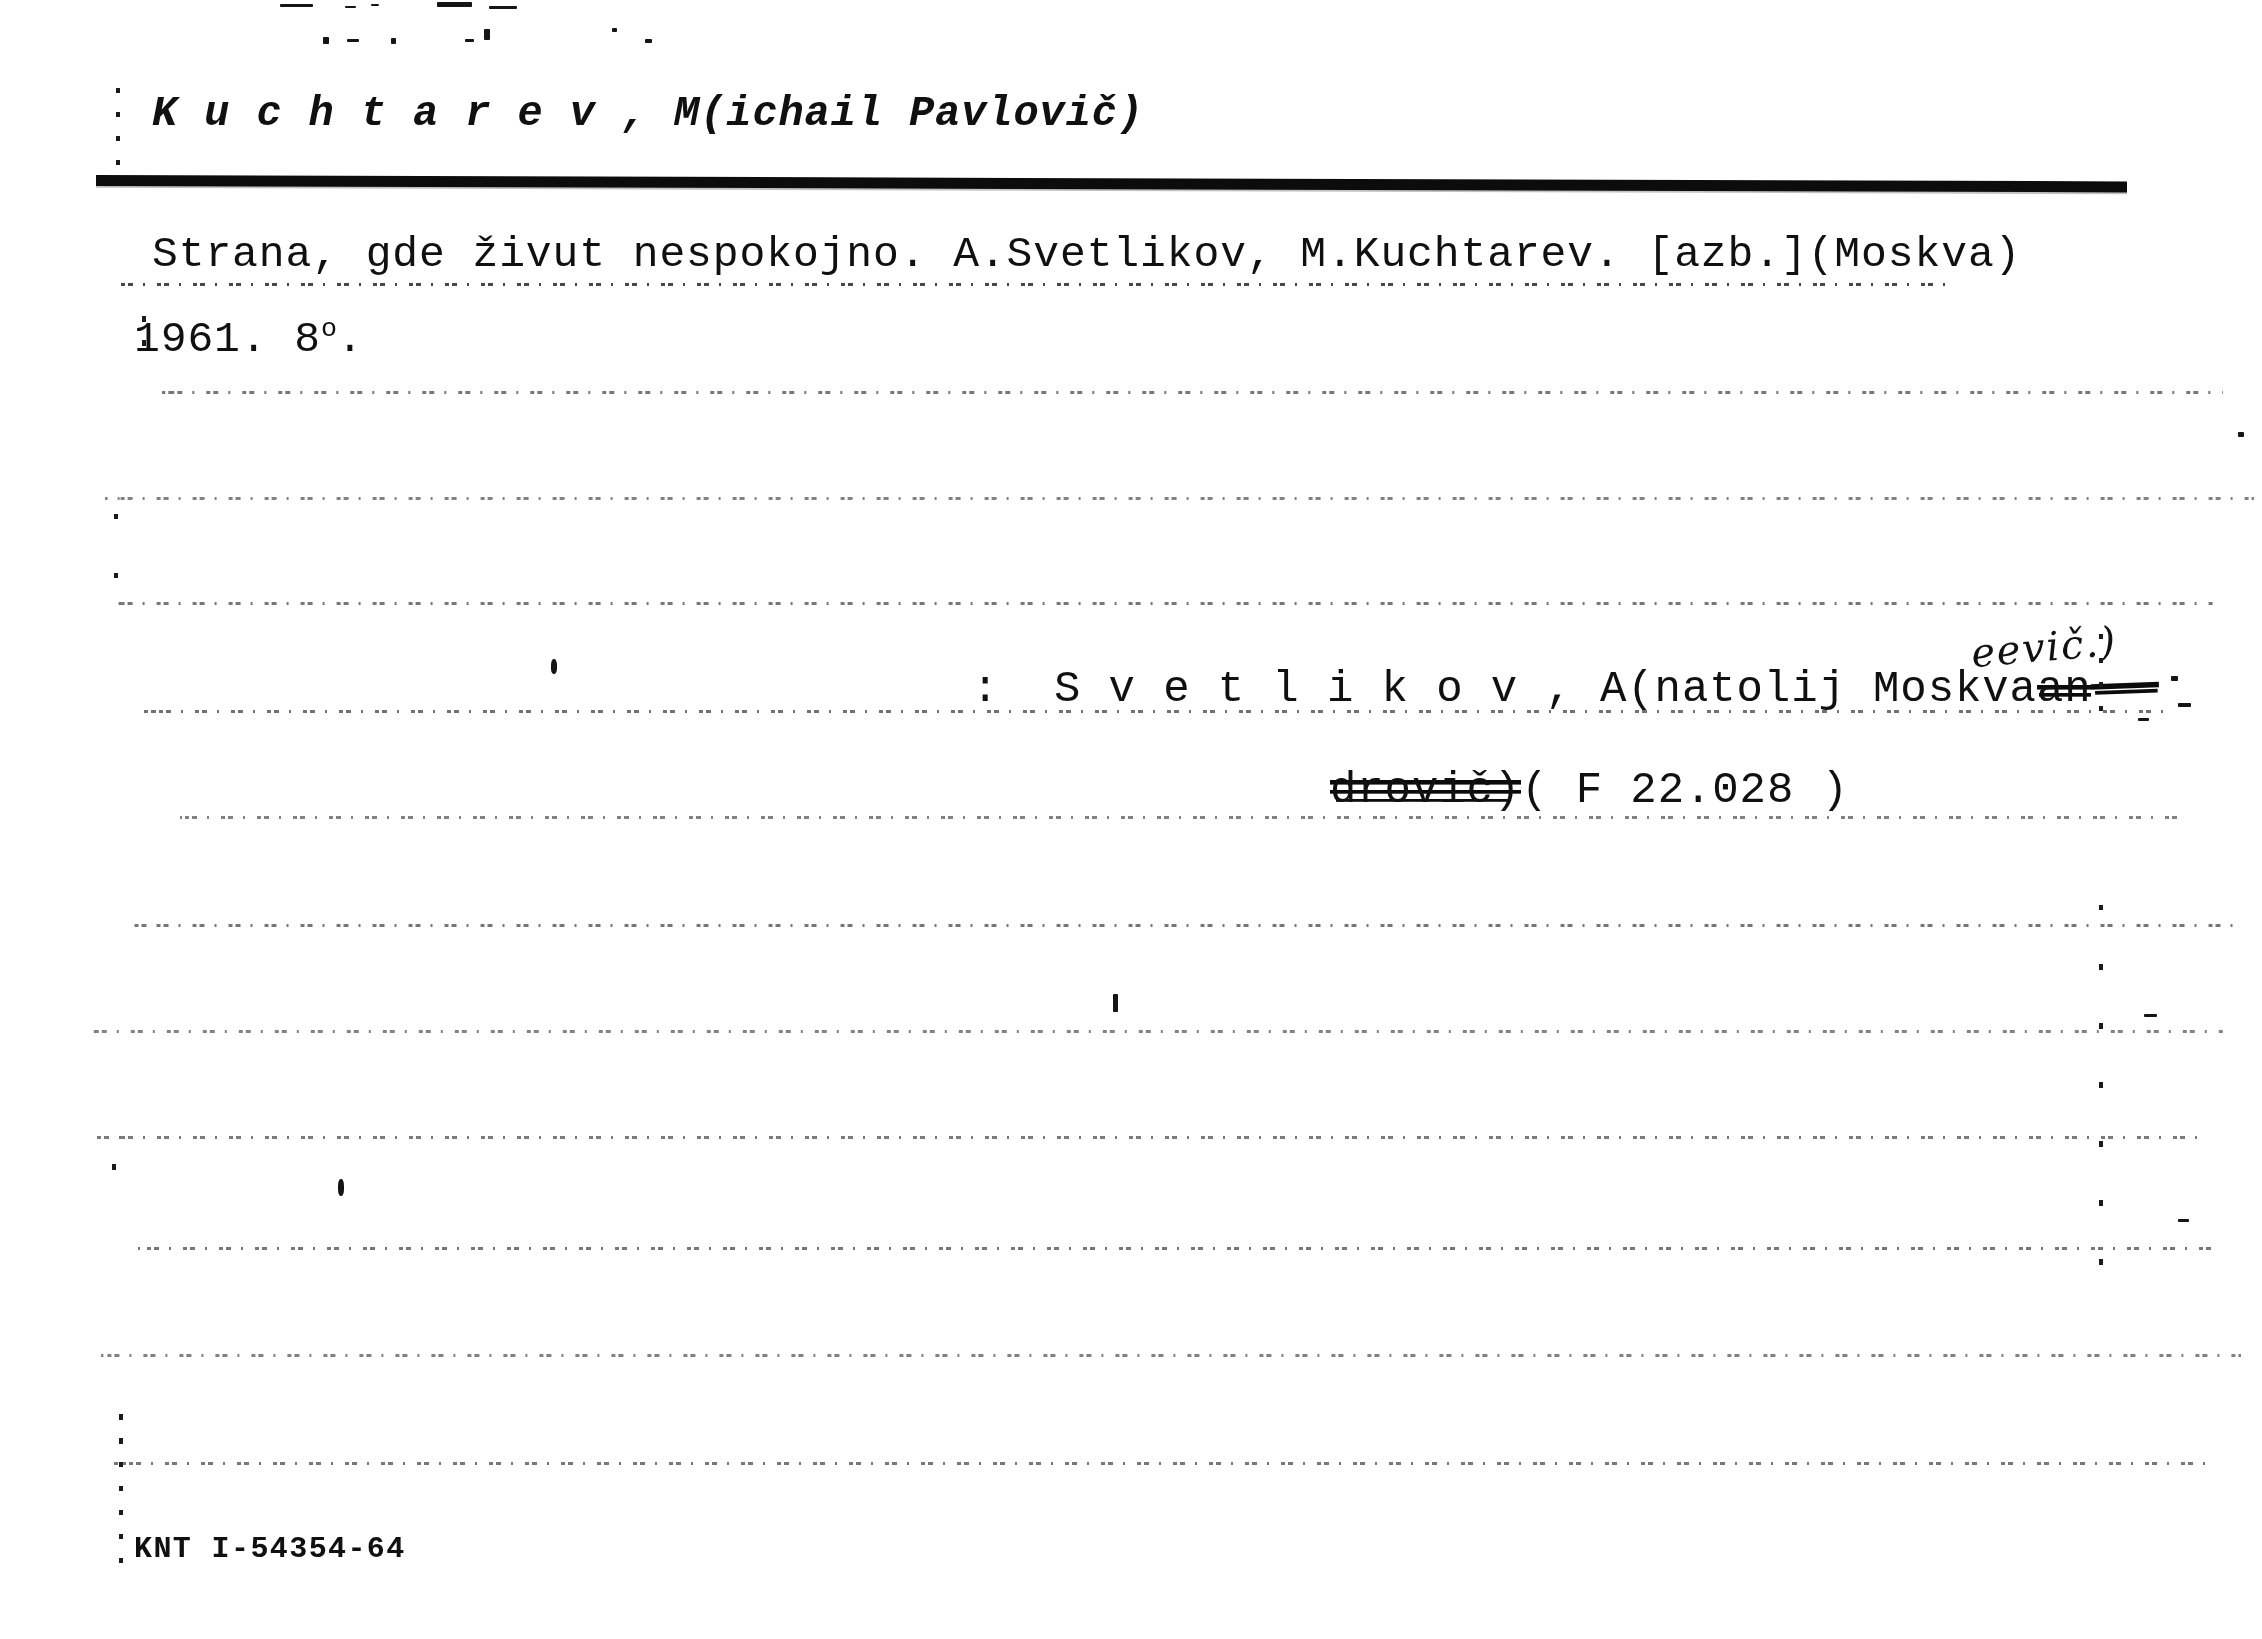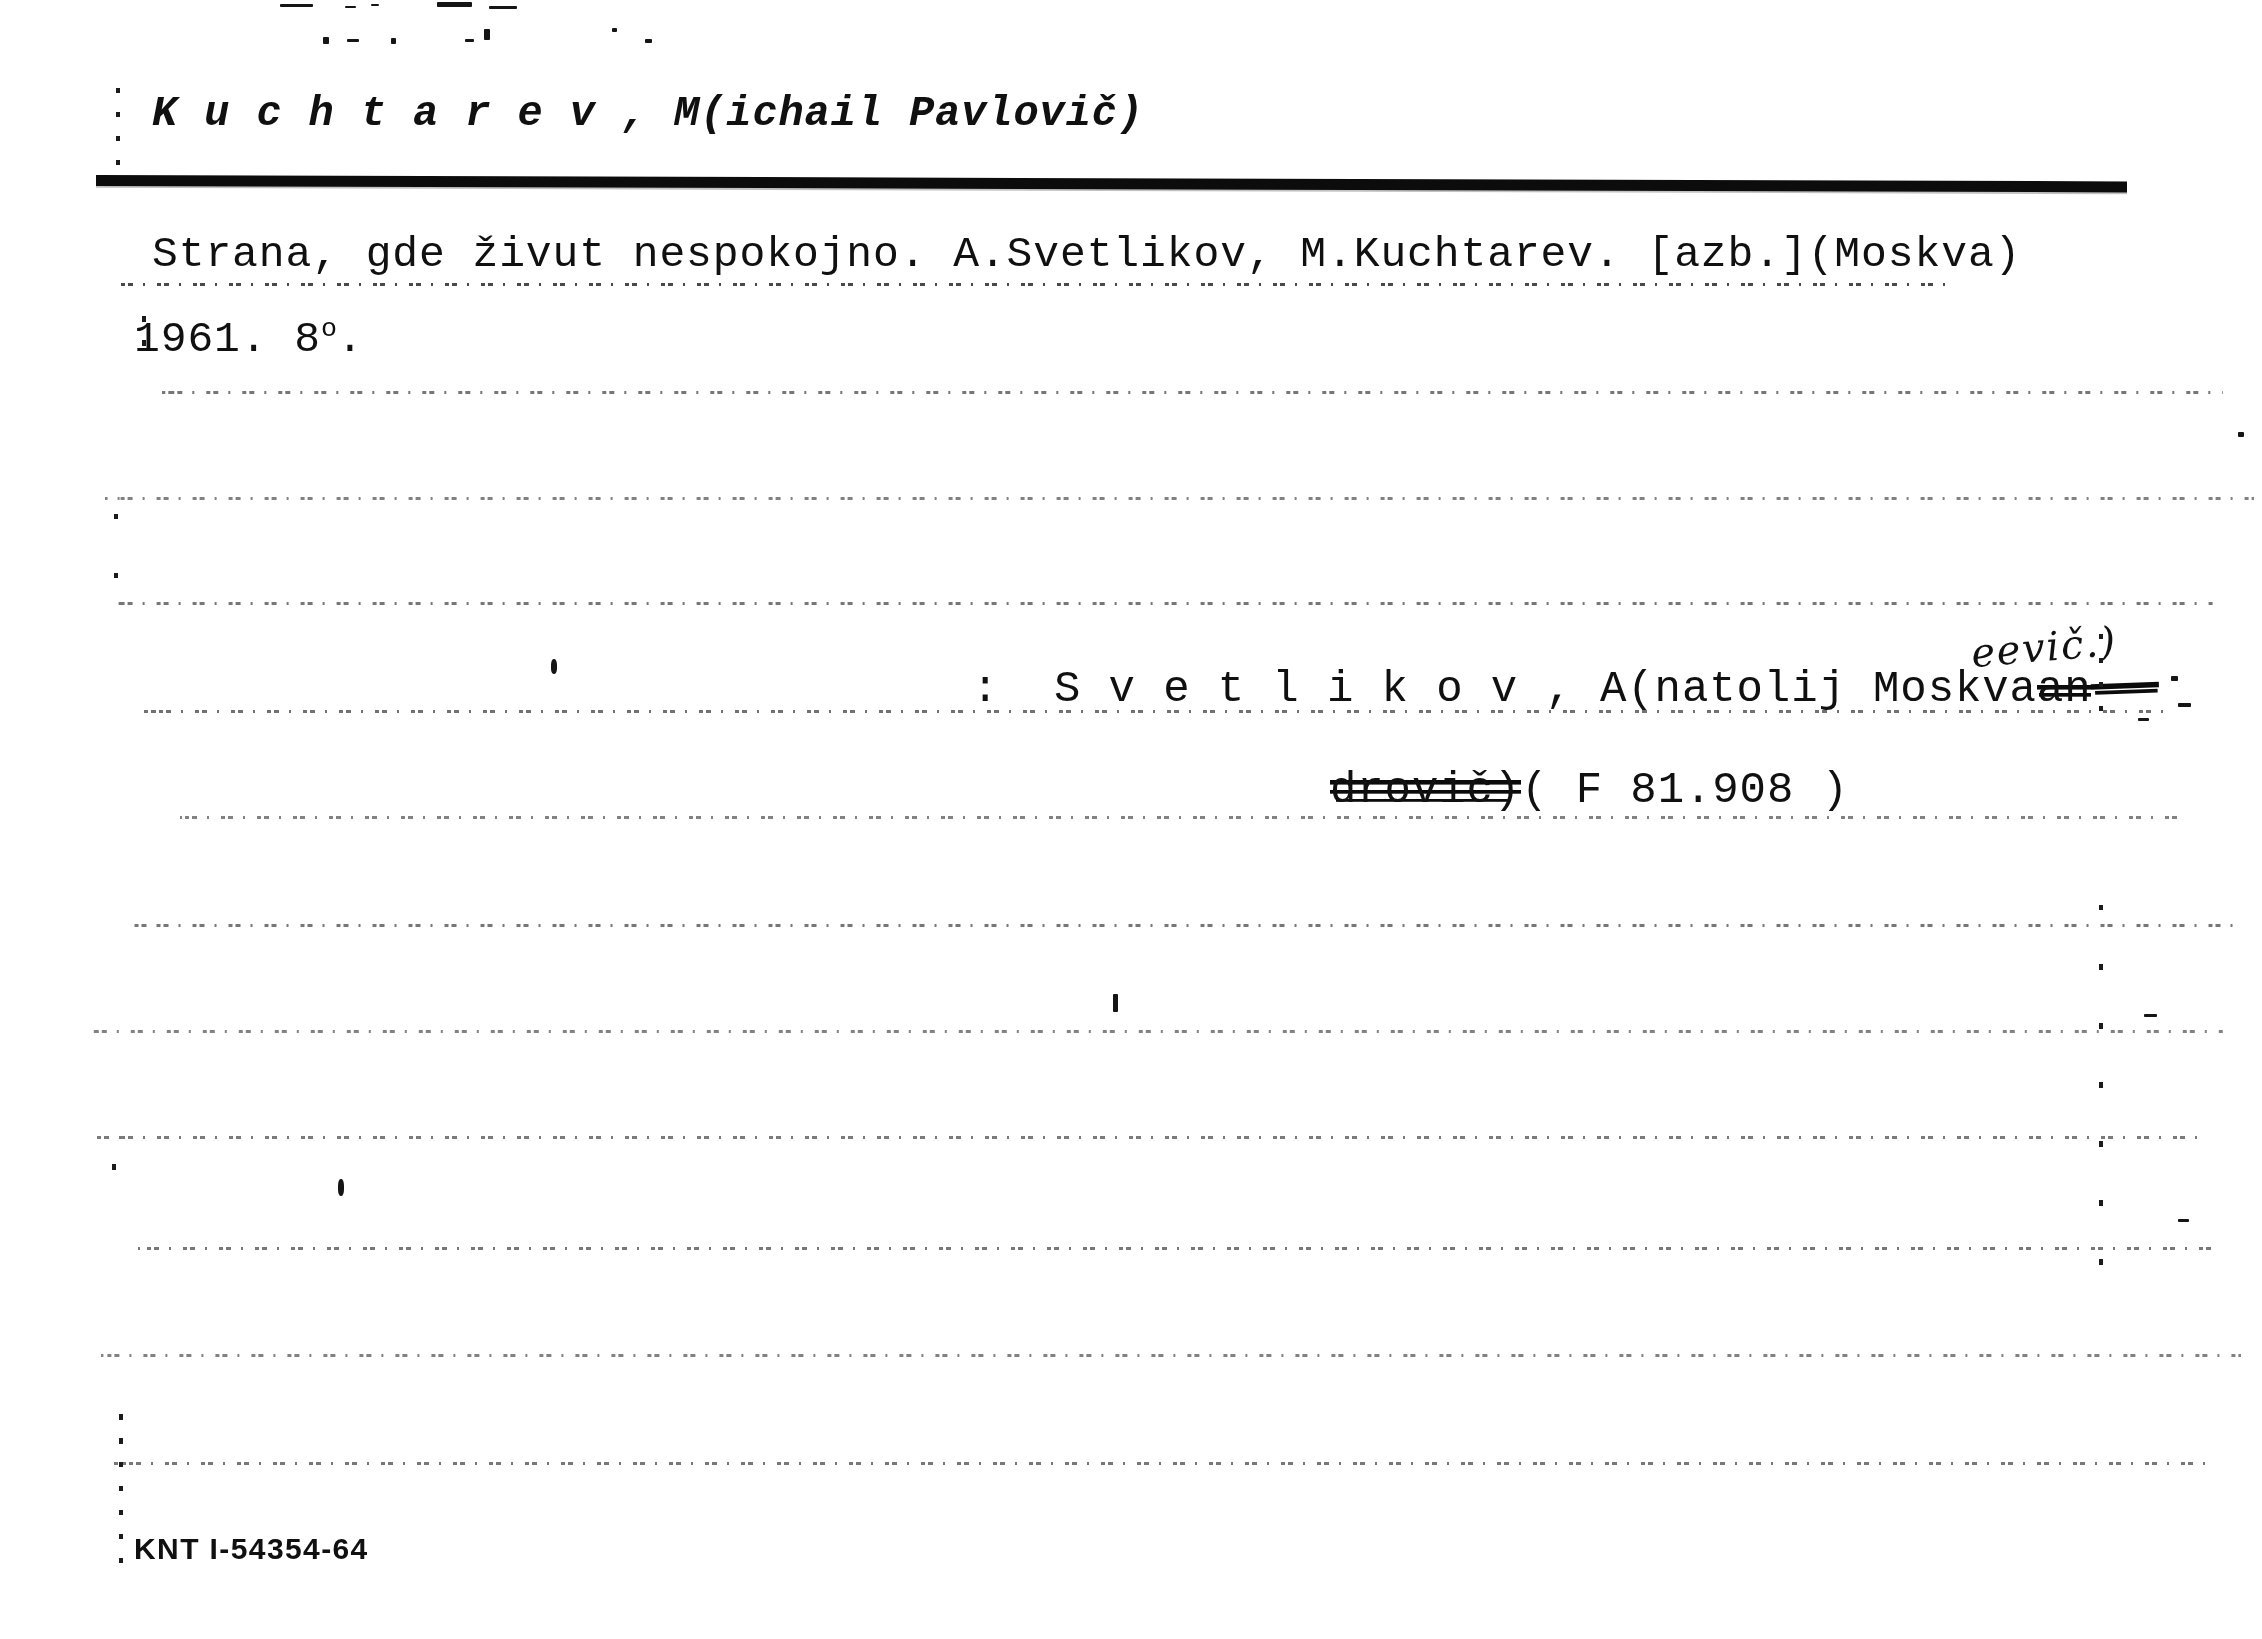--- a/index.html
+++ b/index.html
@@ -57,21 +57,21 @@
     left:1971px;top:624px;
     font-family:"DejaVu Serif", serif;
     font-style:italic;
     font-size:40px;
     letter-spacing:1.8px;
     transform:rotate(-5deg);
     white-space:pre;
   }
   .footer-code{
     left:134px;top:1532px;
-    font-family:Liberation Sans, sans-serif;
+    font-family:Liberation Mono, monospace;
     font-size:30px;
     letter-spacing:1.4px;
     font-weight:bold;
     white-space:pre;
   }
   
   .ruleline{
     height:2.8px;color:#1c1c1c;
     background-image:repeating-linear-gradient(90deg,
       currentColor 0 3.7px, transparent 3.7px 7.3px,
@@ -98,21 +98,21 @@
 <div class="abs thick-rule"></div>
 
 <div class="abs tw title-line">Strana, gde živut nespokojno. A.Svetlikov, M.Kuchtarev. [azb.](Moskva)</div>
 <div class="abs tw imprint"><span>1961. 8</span><span class="sup">o</span><span>.</span></div>
 
 <div class="abs tw xref1"><span>:  S v e t l i k o v , A(natolij Moskva</span><span class="struck">an</span><span class="strike-ext"></span></div>
 <div class="abs handwriting">eevič.)</div>
 
 <div class="abs tw xref2">
   <span class="struck-heavy">drovič)</span>
-  <span>( F 81.908 )</span>
+  <span>( F 22.028 )</span>
 </div>
 
 <div class="abs footer-code">KNT I-54354-64</div>
 
 <div class="abs ruleline" style="left:121px;top:283px;width:1832px;opacity:.8;"></div>
 <div class="abs ruleline" style="left:162px;top:391px;width:2061px;opacity:.6;background-position:8.3px 0;"></div>
 <div class="abs ruleline" style="left:105px;top:497px;width:2149px;opacity:.55;background-position:15.6px 0;"></div>
 <div class="abs ruleline" style="left:116px;top:602px;width:2097px;opacity:.6;background-position:4.6px 0;"></div>
 <div class="abs ruleline" style="left:138px;top:710px;width:2031px;opacity:.62;background-position:21px 0;"></div>
 <div class="abs ruleline" style="left:174px;top:816px;width:2007px;opacity:.55;background-position:11px 0;"></div>

